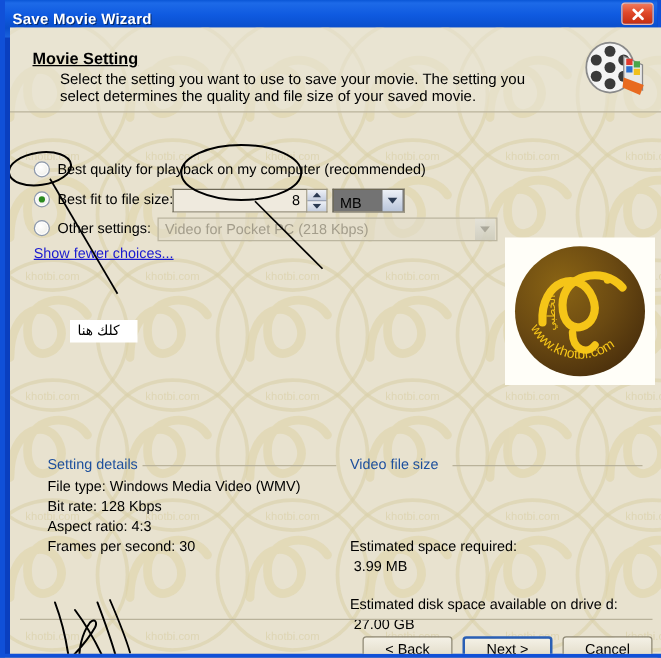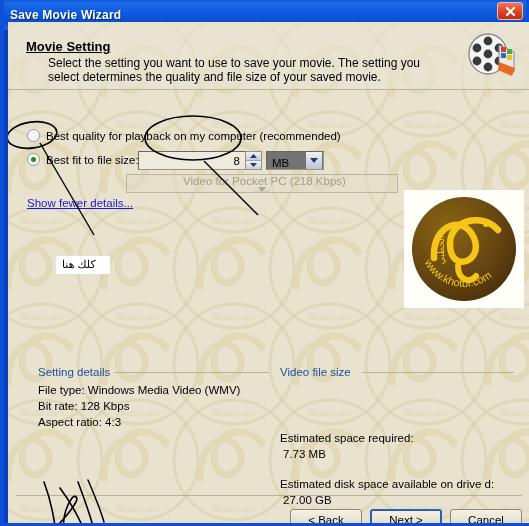--- a/index.html
+++ b/index.html
@@ -118,21 +118,21 @@
     width: 16px; height: 17px; margin-right: 1px;
     background: linear-gradient(to bottom,#eef1f7,#b9c5da);
     display: flex; align-items: center; justify-content: center;
   }
 
   
   #othercombo {
     position: absolute; left: 118px; top: 152px;
     width: 272px; height: 19px; background: rgba(226,221,203,.55);
     border: 1px solid #bcb6a0;
-    display: flex; align-items: center; flex-direction: column;
+    display: flex; align-items: center;
   }
   #othercombo .val { font-size: 11.5px; color: #a39d8b; margin-left: 5px; flex: 1; }
   .combo-arrow.dim { background: linear-gradient(to bottom,#e4e4de,#c8c8bc); opacity: .65; }
 
   
   #fewerlink {
     position: absolute; left: 19px; top: 175px;
     font-size: 11.5px; color: #1a1ad0; text-decoration: underline; cursor: pointer;
   }
 
@@ -455,31 +455,35 @@
 
     <div id="unitcombo">
       <span class="val">MB</span>
       <span class="combo-arrow">
         <svg width="8" height="5" viewBox="0 0 8 5">
             <path d="M0 0 L8 0 L4 5 Z" fill="#2b3a52"></path>
           </svg>
       </span>
     </div>
 
+    <div class="opt-row" style="left:19px; top:154px;">
+      <span class="radio"></span>
+      <span class="opt-label">Other settings:</span>
+    </div>
 
     <div id="othercombo">
       <span class="val">Video for Pocket PC (218 Kbps)</span>
       <span class="combo-arrow dim">
         <svg width="8" height="5" viewBox="0 0 8 5">
             <path d="M0 0 L8 0 L4 5 Z" fill="#8d8d85"></path>
           </svg>
       </span>
     </div>
 
-    <div id="fewerlink">Show fewer details...</div>
+    <div id="fewerlink">Show fewer choices...</div>
 
     <div id="logo">
       <svg width="112" height="110" viewBox="0 0 112 110">
         <defs>
           <radialGradient id="lg" cx="35%" cy="30%" r="78%">
             <stop offset="0%" stop-color="#8a6414"></stop>
             <stop offset="55%" stop-color="#6b4a12"></stop>
             <stop offset="100%" stop-color="#4a2f0c"></stop>
           </radialGradient>
         </defs>
@@ -494,27 +498,28 @@
         </text>
       </svg>
     </div>
 
     <div class="grp-label" style="left:30px; top:344px;">Setting details</div>
     <div class="grp-rule" style="left:106px; top:350px; width:155px;"></div>
     <div class="grp-body" style="left:30px; top:360px; width:250px;">
       <div>File type: Windows Media Video (WMV)</div>
       <div>Bit rate: 128 Kbps</div>
       <div>Aspect ratio: 4:3</div>
+      <div>Frames per second: 30</div>
     </div>
 
     <div class="grp-label" style="left:272px; top:344px;">Video file size</div>
     <div class="grp-rule" style="left:354px; top:350px; width:152px;"></div>
     <div class="grp-body" style="left:272px; top:360px; width:240px;margin-top:48px;">
       <div>Estimated space required:</div>
-      <div style="padding-left:3px;">7.73 MB</div>
+      <div style="padding-left:3px;">3.99 MB</div>
       <div style="height:14px;"></div>
       <div>Estimated disk space available on drive d:</div>
       <div style="padding-left:3px;">27.00 GB</div>
     </div>
 
     <div id="footsep"></div>
     <div id="footer">
       <div class="btn">&lt; Back</div>
       <div class="btn default">Next &gt;</div>
       <div class="btn">Cancel</div>

